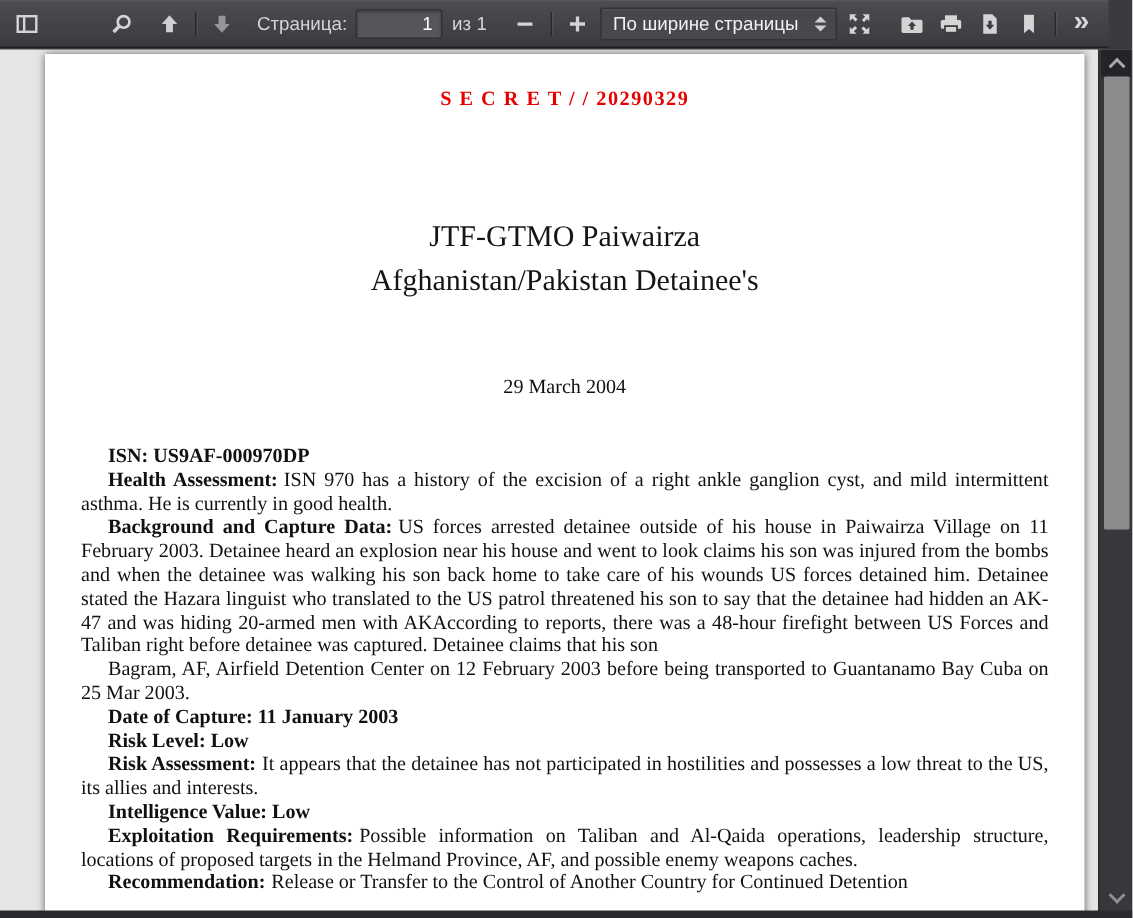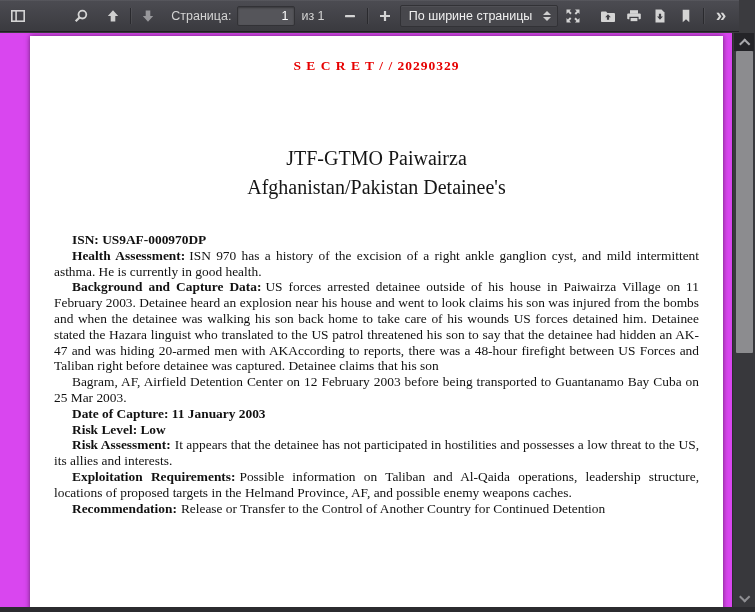--- a/index.html
+++ b/index.html
@@ -35,21 +35,21 @@
   }
   .zoom-select .zs-text { flex:1 1 auto; white-space:nowrap; }
   .select-arrows { display:flex; flex-direction:column; gap:2px; margin-left:8px; }
   .select-arrows i { display:block; width:0; height:0; border-left:4px solid transparent; border-right:4px solid transparent; }
   .select-arrows .up { border-bottom:4px solid #cfcfcf; }
   .select-arrows .dn { border-top:4px solid #cfcfcf; }
   .more-glyph { font-size:19px; font-weight:bold; color:#d8d8d8; line-height:1; padding-bottom:2px; }
   svg.icon { display:block; }
 
   
-  .viewer { position:absolute; top:33px; left:0; right:0; bottom:0; background:#d946ef; }
+  .viewer { position:absolute; top:33px; left:0; right:0; bottom:0; background:#e5e5e5; }
   .page {
     position:absolute; left:30px; top:3px; width:693px; height:576px;
     background:#ffffff; box-shadow:0 0 5px rgba(0,0,0,.55);
     overflow:hidden;
     font-family:"Liberation Serif","DejaVu Serif",serif; color:#111;
   }
   .page-inner { padding:22px 24px 0 24px; }
   .banner { text-align:center; font-weight:bold; font-size:13.5px; letter-spacing:1px; color:#e60000; }
   .doc-title { text-align:center; font-size:20px; line-height:29px; margin-top:70px; color:#151515; }
   .doc-date { text-align:center; font-size:13.4px; margin-top:48px; }
@@ -194,29 +194,31 @@
     <div class="page">
       <div class="page-inner">
 
         <div class="banner">S E C R E T / / 20290329</div>
 
         <div class="doc-title">
           <div>JTF-GTMO Paiwairza</div>
           <div>Afghanistan/Pakistan Detainee's</div>
         </div>
 
+        <div class="doc-date">29 March 2004</div>
 
         <div class="doc-body">
           <p class="doc-par"><span class="par-label">ISN: US9AF-000970DP</span><span></span></p>
           <p class="doc-par"><span class="par-label">Health Assessment:</span><span>ISN 970 has a history of the excision of a right ankle ganglion cyst, and mild intermittent asthma. He is currently in good health.</span></p>
           <p class="doc-par"><span class="par-label">Background and Capture Data:</span><span>US forces arrested detainee outside of his house in Paiwairza Village on 11 February 2003. Detainee heard an explosion near his house and went to look claims his son was injured from the bombs and when the detainee was walking his son back home to take care of his wounds US forces detained him. Detainee stated the Hazara linguist who translated to the US patrol threatened his son to say that the detainee had hidden an AK-47 and was hiding 20-armed men with AKAccording to reports, there was a 48-hour firefight between US Forces and Taliban right before detainee was captured. Detainee claims that his son</span></p>
           <p class="doc-par"><span class="par-label"></span><span>Bagram, AF, Airfield Detention Center on 12 February 2003 before being transported to Guantanamo Bay Cuba on 25 Mar 2003.</span></p>
           <p class="doc-par"><span class="par-label">Date of Capture: 11 January 2003</span><span></span></p>
           <p class="doc-par"><span class="par-label">Risk Level: Low</span><span></span></p>
           <p class="doc-par"><span class="par-label">Risk Assessment:</span><span>It appears that the detainee has not participated in hostilities and possesses a low threat to the US, its allies and interests.</span></p>
+          <p class="doc-par"><span class="par-label">Intelligence Value: Low</span><span></span></p>
           <p class="doc-par"><span class="par-label">Exploitation Requirements:</span><span>Possible information on Taliban and Al-Qaida operations, leadership structure, locations of proposed targets in the Helmand Province, AF, and possible enemy weapons caches.</span></p>
           <p class="doc-par"><span class="par-label">Recommendation:</span><span>Release or Transfer to the Control of Another Country for Continued Detention</span></p>
         </div>
 
       </div>
     </div>
 
     <div class="scrollbar">
       <div class="sb-up-btn">
         <span class="chev up"></span>

